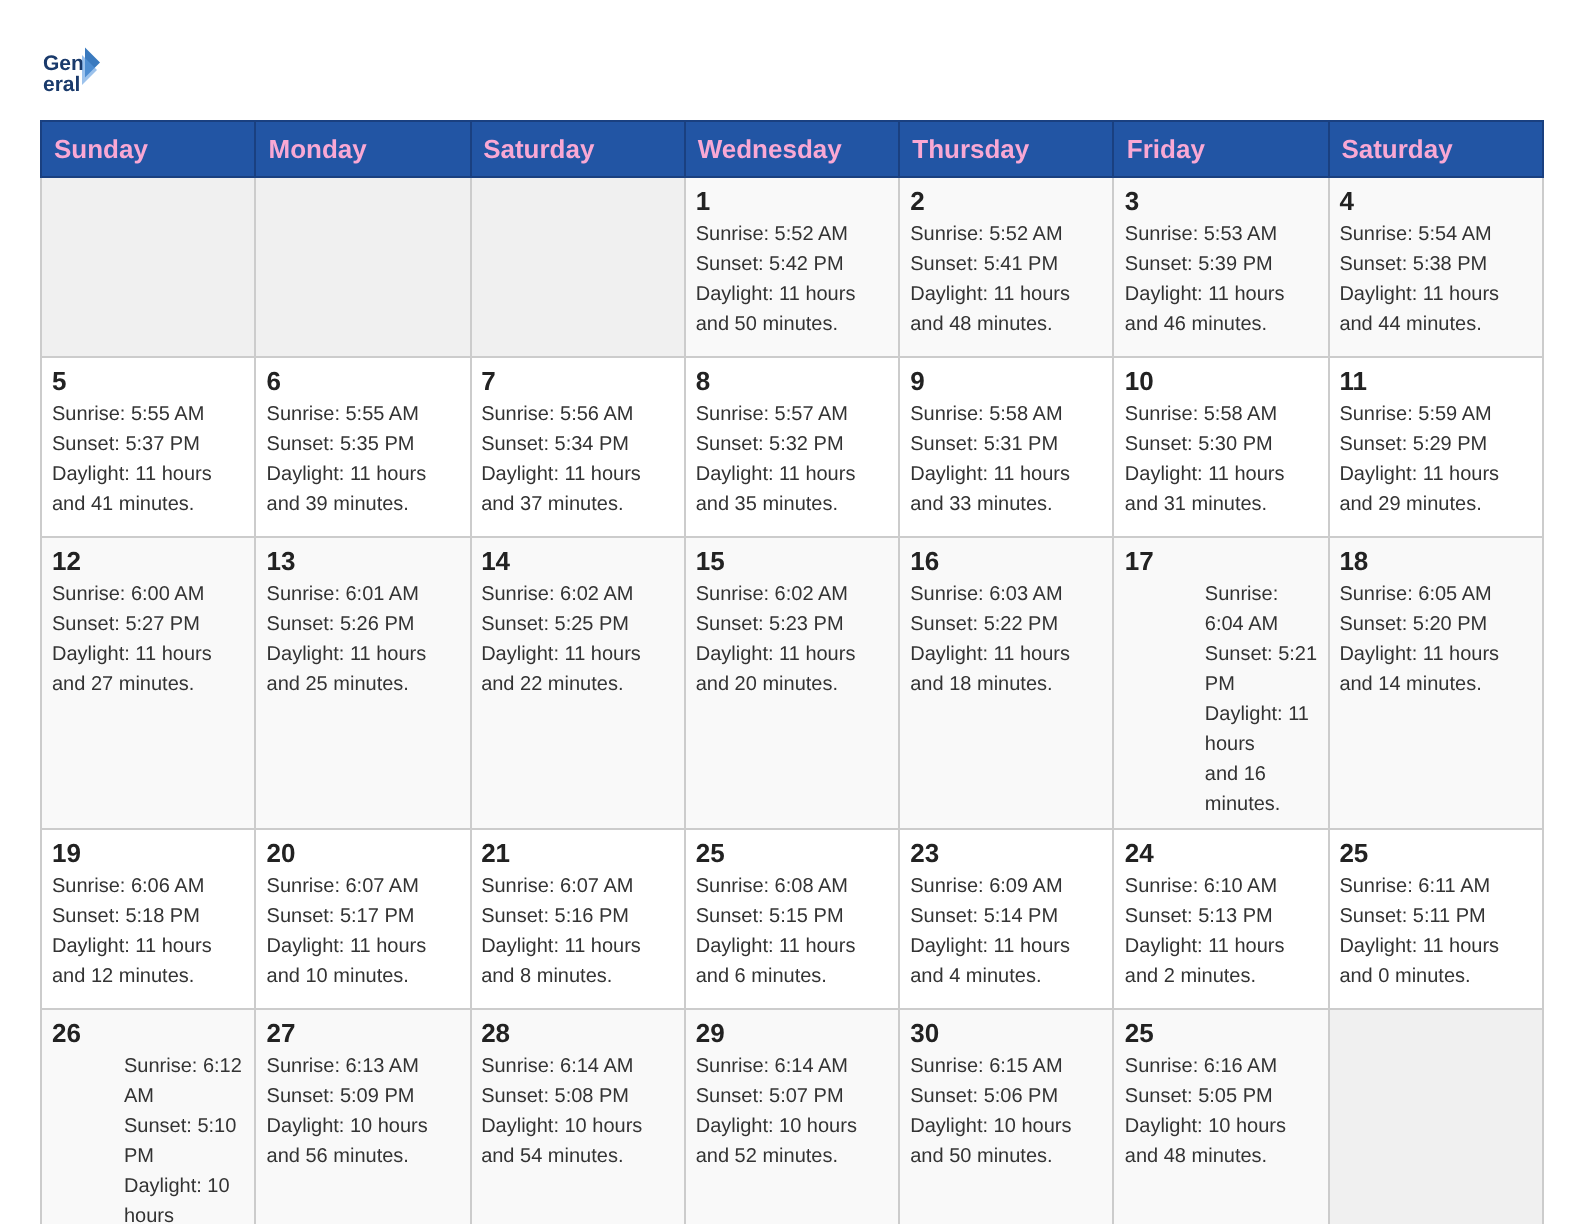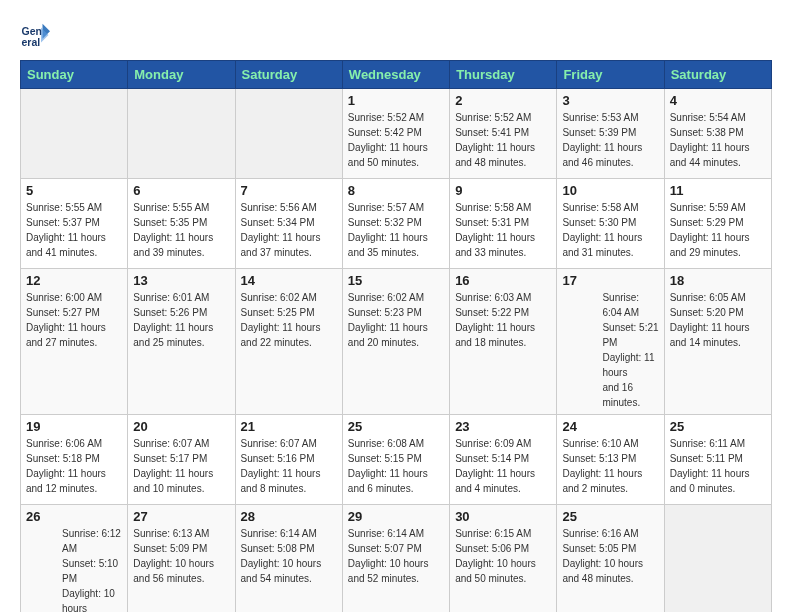--- a/index.html
+++ b/index.html
@@ -43,21 +43,21 @@
       font-size: 15px;
       color: #444;
     }
     table {
       width: 100%;
       border-collapse: collapse;
       table-layout: fixed;
     }
     thead th {
       background: #2255a4;
-      color: #86efac;
+      color: #f9a8d4;
       text-align: left;
       padding: 6px 6px;
       font-size: 13px;
       font-weight: bold;
       border: 1px solid #1a4080;
     }
     tbody td {
       vertical-align: top;
       border: 1px solid #ccc;
       padding: 4px 5px;

